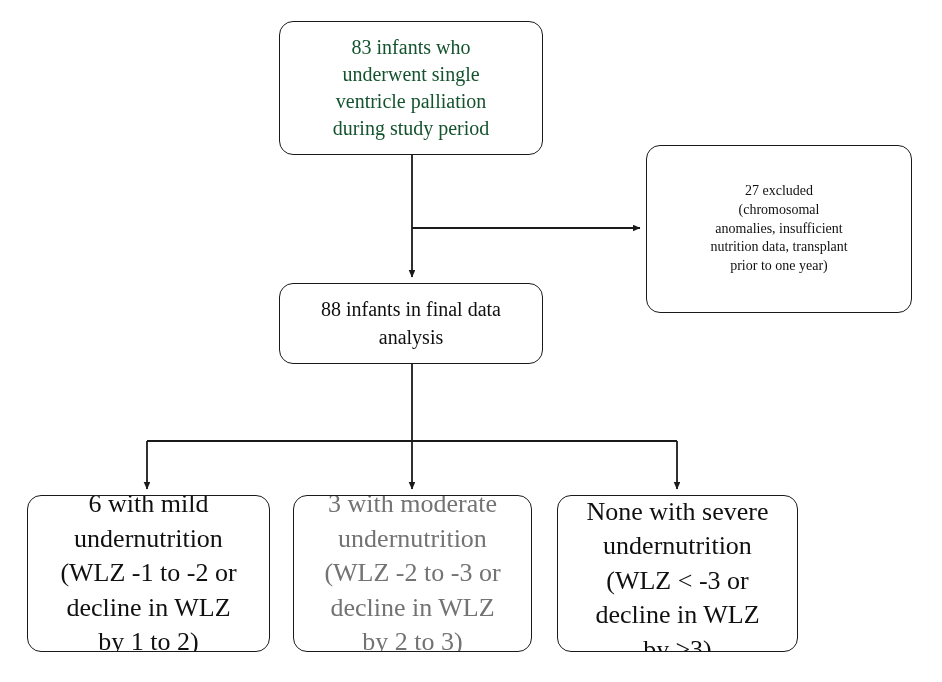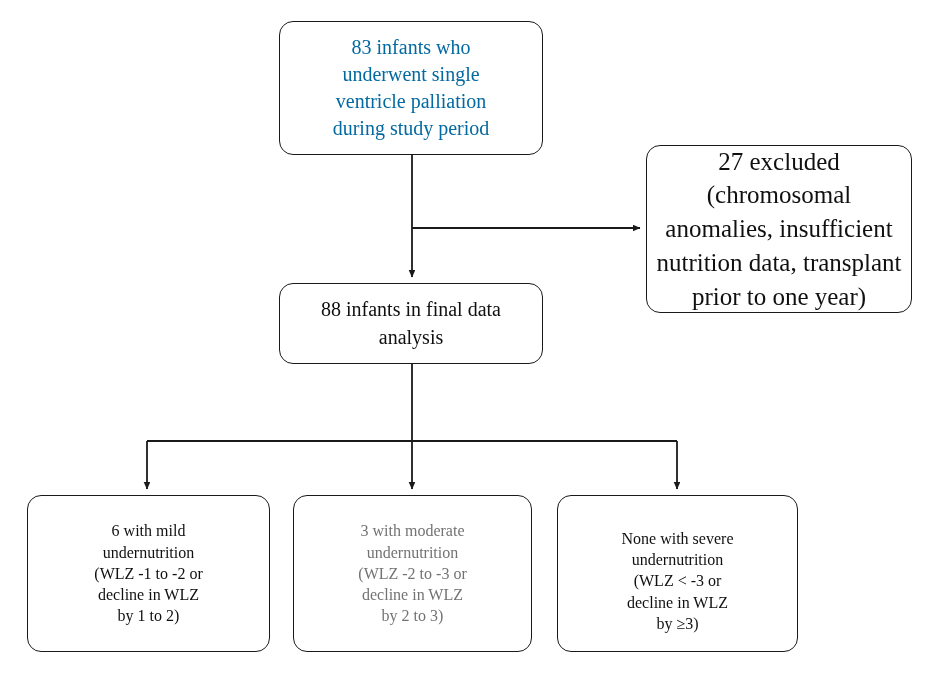--- a/index.html
+++ b/index.html
@@ -46,22 +46,22 @@
     display: block;
     width: 100%;
     padding: 0 8px;
     box-sizing: border-box;
     text-align: center;
     white-space: pre-line;
     font-family: "Liberation Serif", "DejaVu Serif", serif;
     color: #101010;
   }
   .size-lg .box-text { font-size: 20px; line-height: 1.36; }
-  .size-md .box-text { font-size: 25px; line-height: 1.35; }
-  .size-sm .box-text { font-size: 16px; line-height: 1.33; }
+  .size-md .box-text { font-size: 14px; line-height: 1.35; }
+  .size-sm .box-text { font-size: 26px; line-height: 1.33; }
 </style>
 </head>
 <body>
 
 <div id="flow-root">
 
   <svg id="flow-svg" viewBox="0 0 942 682" xmlns="http://www.w3.org/2000/svg">
     <defs>
       <marker id="arrowhead" markerWidth="9" markerHeight="9" refX="7.2" refY="3.4" orient="auto" markerUnits="userSpaceOnUse">
         <path d="M 0 0 L 7.6 3.4 L 0 6.8 z" fill="#1a1a1a"></path>
@@ -73,21 +73,21 @@
         <path d="M 412 364 L 412 441" fill="none" stroke="#1a1a1a" stroke-width="1.8"></path>
         <path d="M 147 441 L 677 441" fill="none" stroke="#1a1a1a" stroke-width="1.8"></path>
         <path d="M 147 441 L 147 489" fill="none" stroke="#1a1a1a" stroke-width="1.8" marker-end="url(#arrowhead)"></path>
         <path d="M 412 441 L 412 489" fill="none" stroke="#1a1a1a" stroke-width="1.8" marker-end="url(#arrowhead)"></path>
         <path d="M 677 441 L 677 489" fill="none" stroke="#1a1a1a" stroke-width="1.8" marker-end="url(#arrowhead)"></path>
       </g>
   </svg>
 
   <div id="node-layer">
       <div class="flow-box size-lg" style="left: 279px; top: 21px; width: 264px; height: 134px; border-color: rgb(26, 26, 26);">
-        <span class="box-text" style="color: #0369a1;">83 infants who
+        <span class="box-text" style="color: #14532d;">83 infants who
 underwent single
 ventricle palliation
 during study period</span>
       </div>
       <div class="flow-box size-md" style="left: 646px; top: 145px; width: 266px; height: 168px; border-color: rgb(26, 26, 26);">
         <span class="box-text" style="color: rgb(16, 16, 16);">27 excluded
 (chromosomal
 anomalies, insufficient
 nutrition data, transplant
 prior to one year)</span>

